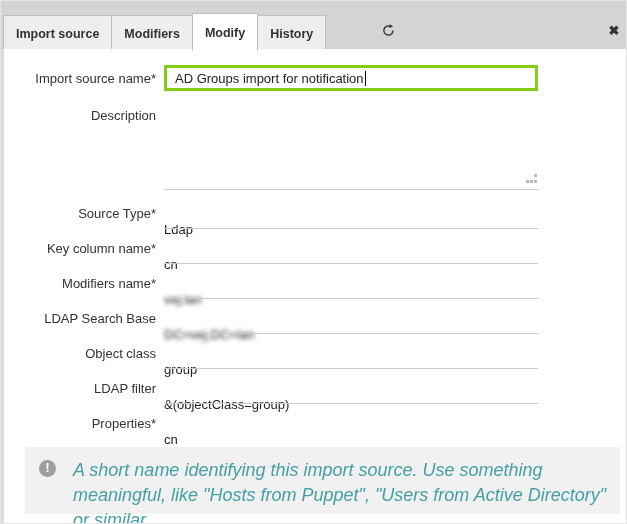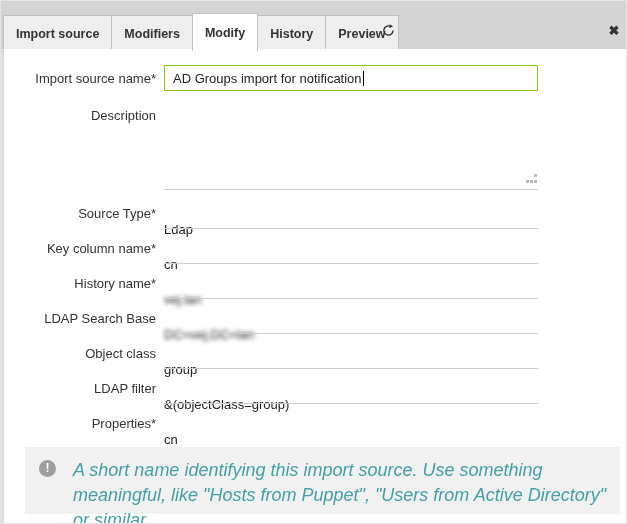--- a/index.html
+++ b/index.html
@@ -32,21 +32,21 @@
     position:absolute; left:0; top:0; width:155px; text-align:right;
     font-size:13px; color:#333; line-height:16px; white-space:nowrap;
   }
   .row .val {
     position:absolute; left:163px; top:16px; width:374px;
     font-size:13px; color:#222; line-height:16px; white-space:nowrap;
   }
   .underline { position:absolute; left:163px; width:374px; height:1px; background:#cccccc; }
   .name-input {
     position:absolute; left:163px; top:0; width:374px; height:26px;
-    border:1px solid #84cc16; background:#fff; display:flex; align-items:center;
+    border:3px solid #84cc16; background:#fff; display:flex; align-items:center;
     padding:0 8px; font-size:13px; color:#222; white-space:nowrap;
   }
   .caret { display:inline-block; width:1px; height:15px; background:#000; margin-left:1px; }
   .redacted { filter:blur(2px); color:#555; }
   .grip { position:absolute; left:524px; top:-17px; width:13px; height:14px; }
   
   .hint {
     position:absolute; left:24px; top:398px; width:595px; height:67px;
     background:#f1f1f1;
   }
@@ -64,21 +64,20 @@
 <body>
 
 <div class="screen">
 
   <div class="header">
     <div class="tabbar">
       <div class="tab">Import source</div>
       <div class="tab">Modifiers</div>
       <div class="tab active">Modify</div>
       <div class="tab">History</div>
-      <div class="tab">Preview</div>
     </div>
     <div class="refresh-btn">
       <svg width="15" height="15" viewBox="0 0 15 15">
         <path d="M12 7.5 A4.6 4.6 0 1 1 9.3 3.3" fill="none" stroke="#333" stroke-width="1.4"></path>
         <path d="M8.6 1.2 L12.2 3.6 L8.2 5.1 Z" fill="#333"></path>
       </svg>
     </div>
     <div class="close-btn">✖</div>
   </div>
 
@@ -113,21 +112,21 @@
     </div>
     <div class="underline" style="top:179px;"></div>
 
     <div class="row" style="top:192px;">
       <div class="lbl">Key column name*</div>
       <div class="val">cn</div>
     </div>
     <div class="underline" style="top:214px;"></div>
 
     <div class="row" style="top:227px;">
-      <div class="lbl">History name*</div>
+      <div class="lbl">Modifiers name*</div>
       <div class="val redacted">vej.lan</div>
     </div>
     <div class="underline" style="top:249px;"></div>
 
     <div class="row" style="top:262px;">
       <div class="lbl">LDAP Search Base</div>
       <div class="val redacted">DC=vej,DC=lan</div>
     </div>
     <div class="underline" style="top:284px;"></div>
 

